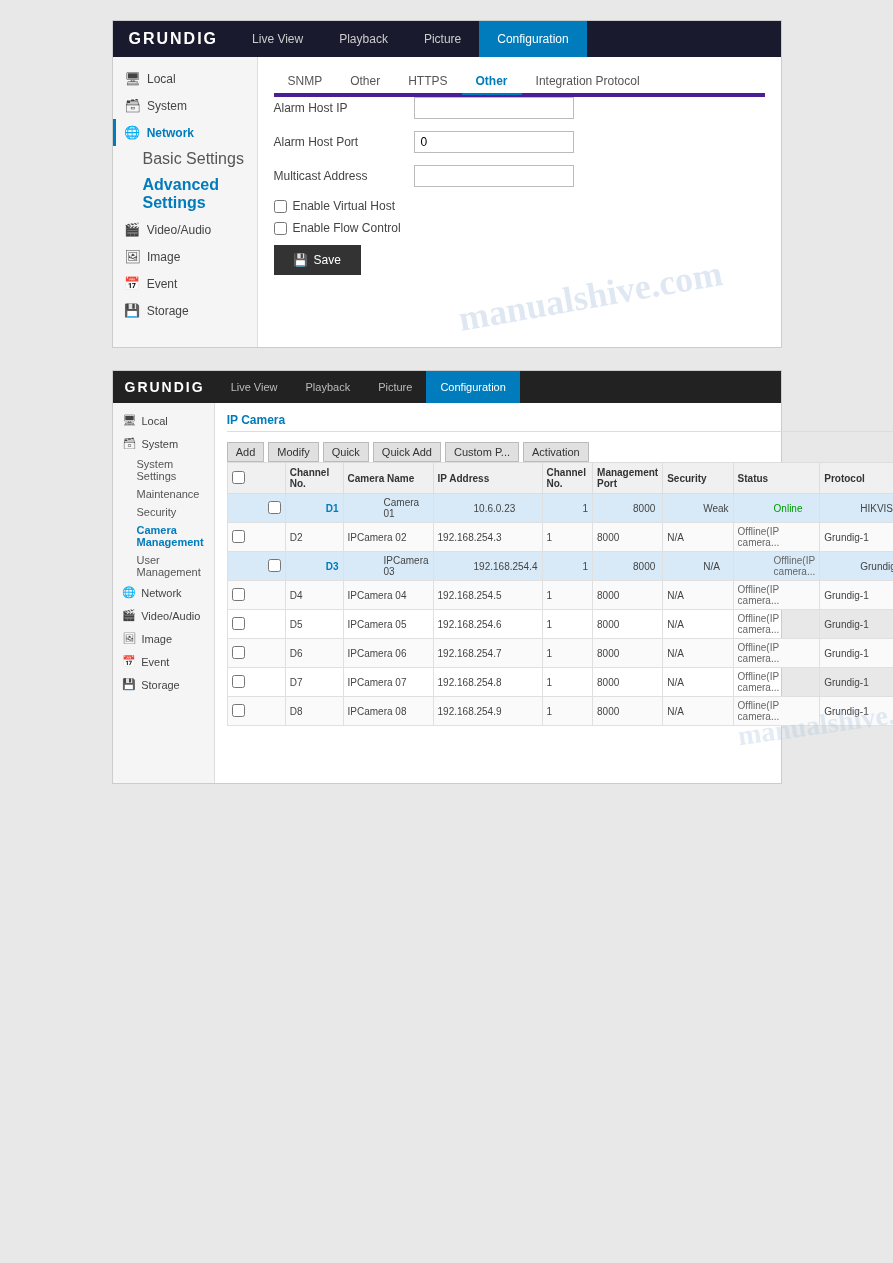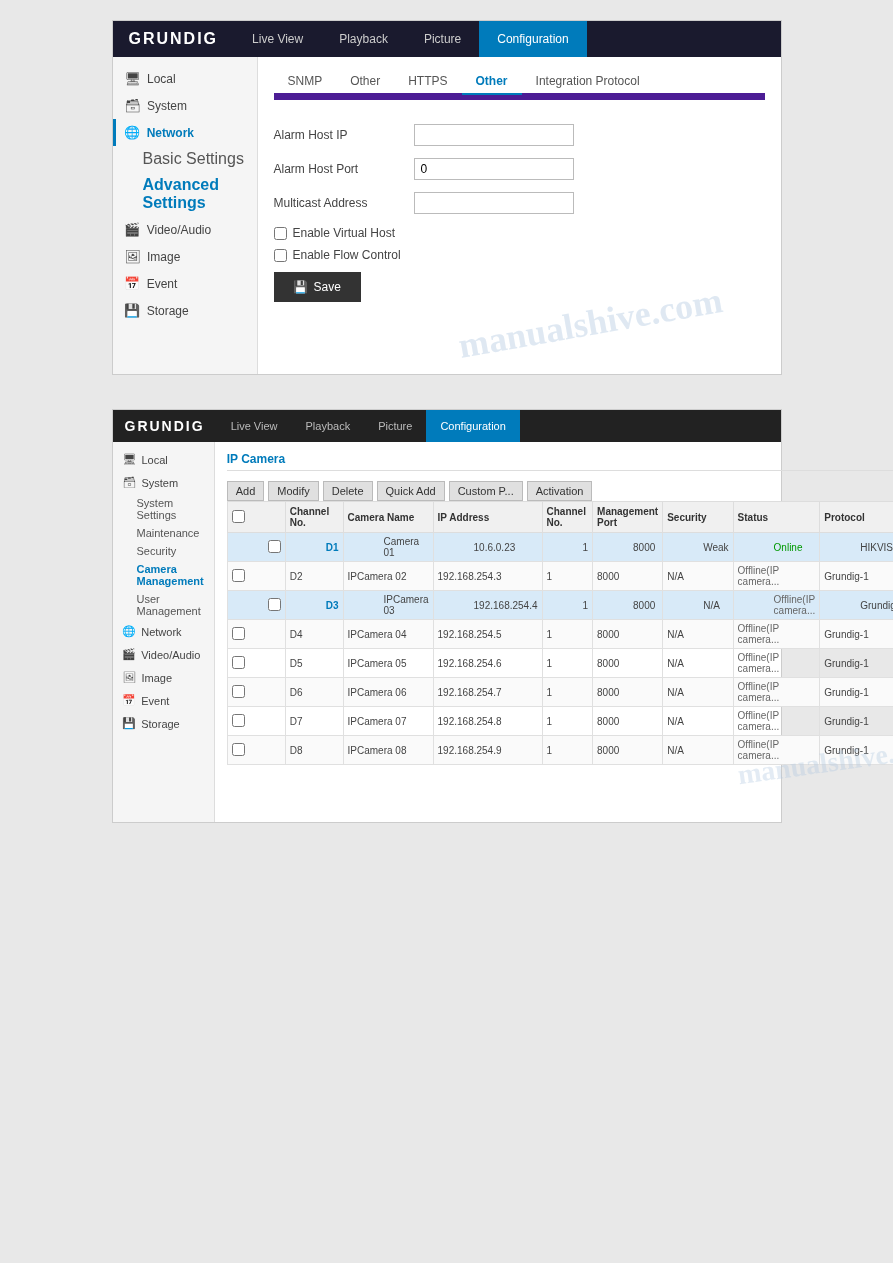--- a/index.html
+++ b/index.html
@@ -1,18 +1,18 @@
 <!DOCTYPE html>
 <html><head>
   <meta charset="utf-8">
   <style>
     * { margin: 0; padding: 0; box-sizing: border-box; }
     body { background: #e8e8e8; font-family: Arial, sans-serif; font-size: 12px; color: #333; width: 893px; }
 
-    .page-wrapper { padding: 20px; display: flex; flex-direction: column; gap: 34px; }
+    .page-wrapper { padding: 20px; display: flex; flex-direction: column; gap: 22px; }
 
     
     .panel { background: #fff; border: 1px solid #ccc; width: 670px; margin: 0 auto; }
 
     
     .top-nav { background: #1a1a2e; display: flex; align-items: center; height: 36px; }
     .brand { background: #1a1a2e; padding: 0 16px; display: flex; align-items: center; }
     .brand-text { color: #fff; font-size: 16px; font-weight: 900; letter-spacing: 2px; }
     .nav-links { display: flex; flex: 1; }
     .nav-link { color: #ccc; padding: 0 18px; height: 36px; display: flex; align-items: center; cursor: pointer; font-size: 12px; }
@@ -24,21 +24,21 @@
     .sidebar-item { display: flex; align-items: center; gap: 6px; padding: 6px 12px; cursor: pointer; color: #444; font-size: 12px; }
     .sidebar-item.active { color: #007bbb; font-weight: bold; border-left: 3px solid #007bbb; padding-left: 9px; }
     .sidebar-sub { padding: 4px 12px 4px 30px; cursor: pointer; color: #555; font-size: 16px; }
     .sidebar-sub.active { color: #007bbb; font-weight: bold; }
     .sidebar-icon { font-size: 13px; }
 
     
     .content { flex: 1; padding: 12px 16px; }
 
     
-    .tab-bar { display: flex; border-bottom: 7px solid #4c1d95; margin-bottom: 24px; align-items: center; }
+    .tab-bar { display: flex; border-bottom: 4px solid #4c1d95; margin-bottom: 0; align-items: center; }
     .tab { padding: 5px 14px; cursor: pointer; font-size: 12px; color: #555; border-bottom: 2px solid transparent; margin-bottom: -2px; }
     .tab.active { color: #007bbb; border-bottom: 2px solid #007bbb; font-weight: bold; }
 
     
     .form-row { display: flex; align-items: center; margin-bottom: 12px; }
     .form-label { width: 140px; font-size: 12px; color: #444; }
     .form-input { width: 160px; height: 22px; border: 1px solid #bbb; padding: 2px 6px; font-size: 12px; }
     .checkbox-row { display: flex; align-items: center; gap: 6px; margin-bottom: 8px; font-size: 12px; color: #444; }
     .checkbox-row input { width: 13px; height: 13px; }
 
@@ -244,21 +244,21 @@
           <span>Storage</span>
         </div>
       </div>
 
       <div class="content2">
         <div class="section-title2">IP Camera</div>
 
         <div class="table-toolbar">
           <button class="tb-btn">Add</button>
           <button class="tb-btn">Modify</button>
-          <button class="tb-btn">Delete</button>
+          <button class="tb-btn">Quick</button>
           <button class="tb-btn">Quick Add</button>
           <button class="tb-btn">Custom P...</button>
           <button class="tb-btn">Activation</button>
         </div>
 
         <table>
           <thead>
             <tr>
               <th><input type="checkbox" style=""></th>
               <th>Channel No.</th>

